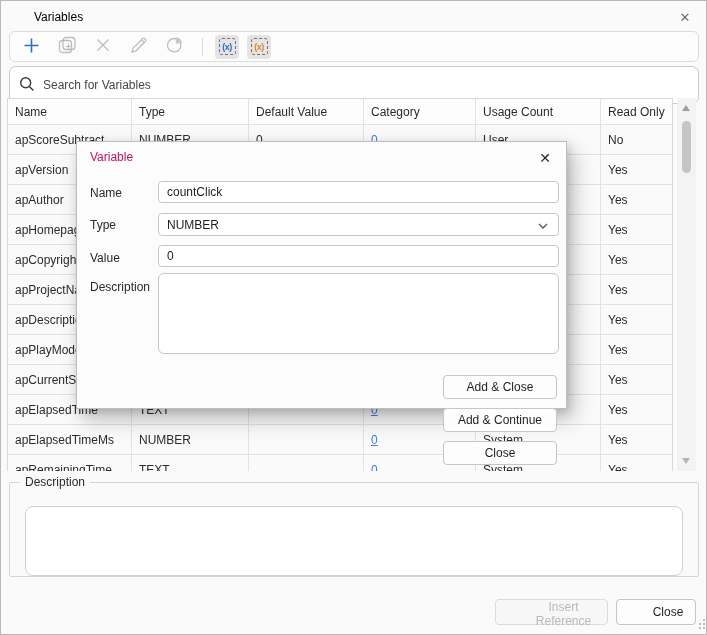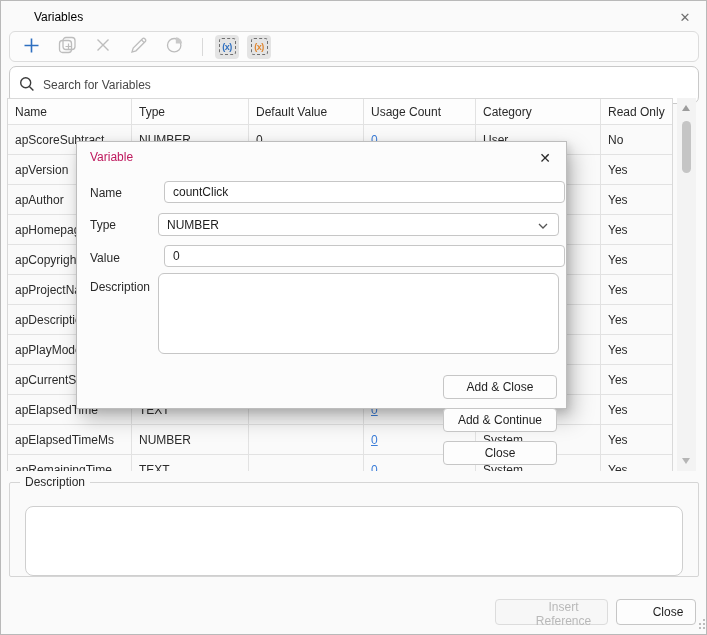--- a/index.html
+++ b/index.html
@@ -54,21 +54,21 @@
   .btn-main-close { right:10px; width:80px; }
   .grip { position:absolute; right:5px; bottom:5px; width:2px; height:2px; background:#bdbdbd;
           box-shadow:0 -4px #bdbdbd, 4px -4px #bdbdbd, 4px -8px #bdbdbd, 4px 0 #bdbdbd, 0 0 #bdbdbd; }
 
   
   .dialog { position:absolute; left:75px; top:140px; width:491px; height:268px; background:#fcfcfc; border:1px solid #bdbdbd;
             box-shadow:6px 10px 20px rgba(0,0,0,0.25), 2px 3px 8px rgba(0,0,0,0.12); z-index:10; }
   .dlg-title { position:absolute; left:13px; top:8px; color:#be185d; }
   .dlg-close { position:absolute; right:10px; top:5px; width:22px; height:22px; color:#2a2a2a; font-size:14px; display:flex; align-items:center; justify-content:center; }
   .dlg-label { position:absolute; left:13px; color:#2a2a2a; }
-  .dlg-input { position:absolute; left:81px; width:401px; height:22px; border:1px solid #c6c6c6; border-radius:4px; background:#fff; font:inherit; padding:0 8px; outline:none; color:#1d1d1d;margin-left:6px; }
+  .dlg-input { position:absolute; left:81px; width:401px; height:22px; border:1px solid #c6c6c6; border-radius:4px; background:#fff; font:inherit; padding:0 8px; outline:none; color:#1d1d1d; }
   .dlg-select { position:absolute; left:81px; width:401px; height:23px; border:1px solid #c6c6c6; border-radius:4px; background:#fff; display:flex; align-items:center; padding:0 8px; color:#1d1d1d; }
   .dlg-select .chev { position:absolute; right:10px; }
   .dlg-textarea { position:absolute; left:81px; top:131px; width:401px; height:81px; border:1px solid #c6c6c6; border-radius:6px; background:#fff; font:inherit; padding:5px 8px; resize:none; outline:none; }
   .dlg-buttons { position:absolute; right:9px; top:233px; display:flex; gap:9px;flex-direction:column; }
   .dlg-buttons .btn { height:24px; padding:0 14px; }
 </style>
 </head>
 <body>
 
 <div class="window">
@@ -135,22 +135,22 @@
       </svg>
     </span>
     <input type="text" placeholder="Search for Variables" style="">
   </div>
 
   <div class="table">
     <div class="thead">
       <div class="hcell">Name</div>
       <div class="hcell">Type</div>
       <div class="hcell">Default Value</div>
+      <div class="hcell">Category</div>
       <div class="hcell">Usage Count</div>
-      <div class="hcell">Category</div>
       <div class="hcell">Read Only</div>
     </div>
     <div id="table-body">
         <div class="trow">
           <div class="tcell">apScoreSubtract</div>
           <div class="tcell">NUMBER</div>
           <div class="tcell">0</div>
           <div class="tcell">
             <span class="usage-link">0</span>
           </div>

